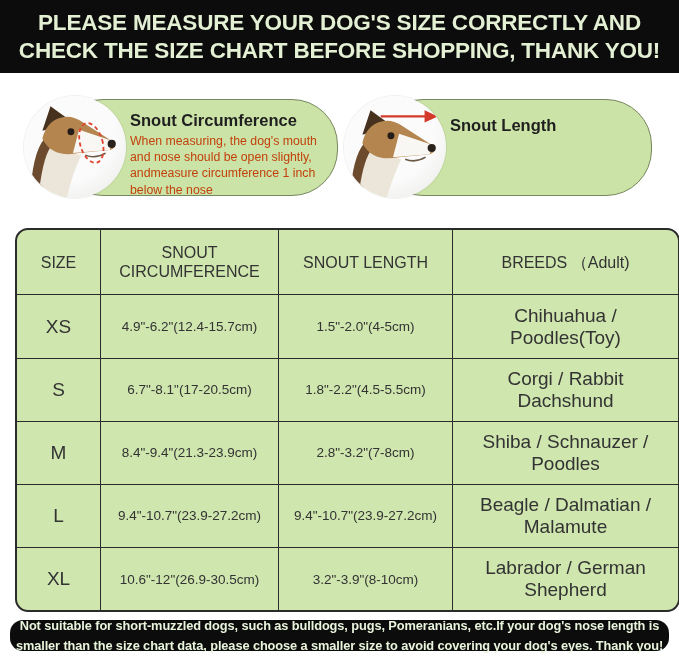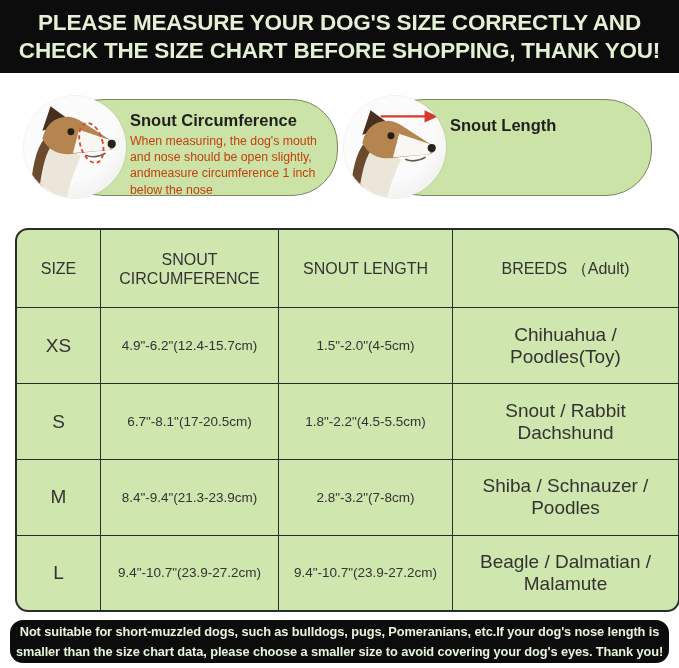--- a/index.html
+++ b/index.html
@@ -47,21 +47,21 @@
     text-align:center;vertical-align:middle;color:#333;padding:0 4px;
   }
   .size-chart th:last-child,.size-chart td:last-child{border-right:none;}
   .size-chart tr:last-child td{border-bottom:none;}
   .size-chart th{height:56px;font-weight:400;font-size:16px;line-height:1.2;}
   .size-chart td{height:54px;font-size:13.5px;}
   .size-chart td.size-cell{font-size:19px;}
   .size-chart td.breed-cell{font-size:19px;}
   
   .footer{
-    position:absolute;left:10px;top:620px;width:659px;height:43px;
+    position:absolute;left:10px;top:620px;width:659px;height:31px;
     background:#0c0c0c;border-radius:13px;box-sizing:border-box;
     display:flex;align-items:center;justify-content:center;
   }
   .footer div{
     color:#e9f4dc;font-size:12.8px;font-weight:bold;line-height:1.55;
     text-align:center;white-space:pre-line;letter-spacing:-0.1px;
   }
 </style>
 </head>
 <body>
@@ -130,33 +130,39 @@
   <tr>
     <td class="size-cell">XS</td>
     <td>4.9"-6.2"(12.4-15.7cm)</td>
     <td>1.5"-2.0"(4-5cm)</td>
     <td class="breed-cell">Chihuahua / Poodles(Toy)</td>
   </tr>
   <tr>
     <td class="size-cell">S</td>
     <td>6.7"-8.1"(17-20.5cm)</td>
     <td>1.8"-2.2"(4.5-5.5cm)</td>
-    <td class="breed-cell">Snout / Rabbit Dachshund</td>
+    <td class="breed-cell">Corgi / Rabbit Dachshund</td>
   </tr>
   <tr>
     <td class="size-cell">M</td>
     <td>8.4"-9.4"(21.3-23.9cm)</td>
     <td>2.8"-3.2"(7-8cm)</td>
     <td class="breed-cell">Shiba / Schnauzer / Poodles</td>
   </tr>
   <tr>
     <td class="size-cell">L</td>
     <td>9.4"-10.7"(23.9-27.2cm)</td>
     <td>9.4"-10.7"(23.9-27.2cm)</td>
     <td class="breed-cell">Beagle / Dalmatian / Malamute</td>
   </tr>
+  <tr>
+    <td class="size-cell">XL</td>
+    <td>10.6"-12"(26.9-30.5cm)</td>
+    <td>3.2"-3.9"(8-10cm)</td>
+    <td class="breed-cell">Labrador / German Shepherd</td>
+  </tr>
 </tbody>
   </table>
 
 <div class="footer">
   <div>Not suitable for short-muzzled dogs, such as bulldogs, pugs, Pomeranians, etc.If your dog's nose length is
 smaller than the size chart data, please choose a smaller size to avoid covering your dog's eyes. Thank you!</div>
 </div>
 
 </body></html>

